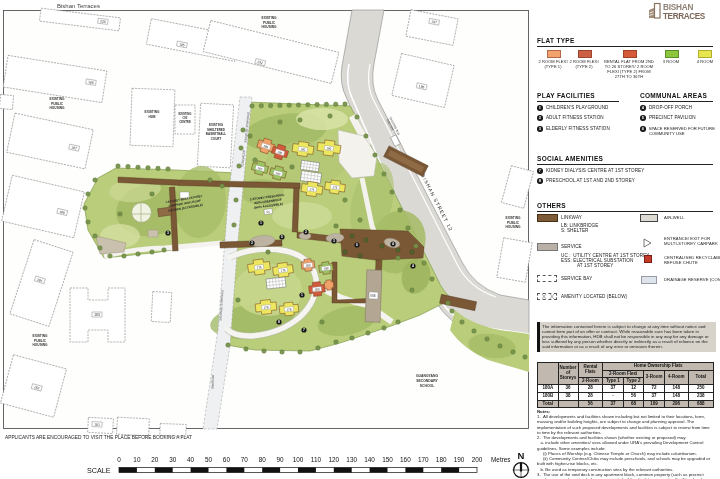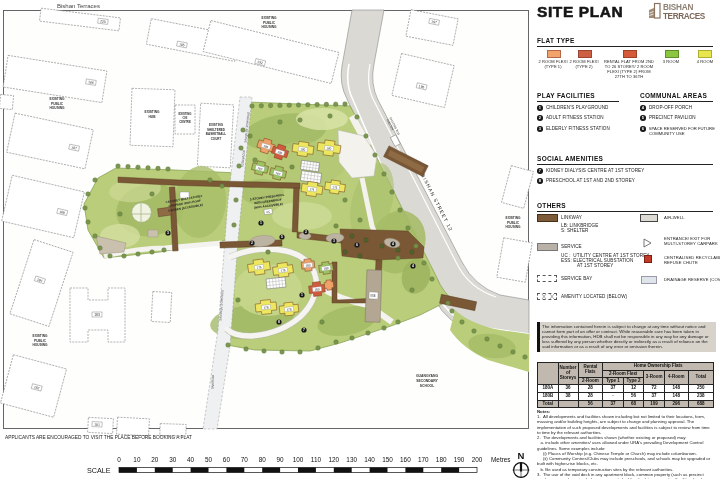--- a/index.html
+++ b/index.html
@@ -558,21 +558,20 @@
 <circle cx="521" cy="470" r="7.4" fill="none" stroke="#111" stroke-width="1.2"></circle>
 <path d="M512.5,470 L529.5,470" stroke="#111" stroke-width="0.6"></path>
 <path d="M521,462.6 L521,477.4" stroke="#111" stroke-width="0.6"></path>
 <rect x="519.9" y="463" width="2.2" height="8.5" fill="#111"></rect>
 </g>
 </svg>
 </div>
 
 <div class="abs" style="left:537px;top:0;width:177px;height:479px;">
 
-  <div class="abs" style="left:0;top:3px;font-size:15.5px;font-weight:bold;letter-spacing:.6px;color:#151515;-webkit-text-stroke:0.55px #151515;">SITE PLAN</div>
 
   <div class="abs" style="left:104px;top:2px;width:72px;height:18px;">
     <svg width="72" height="18" viewBox="0 0 72 18">
       <path d="M8 16 L8 8 L13 6 L13 16 Z" fill="#a08c76"></path>
       <rect x="13.5" y="1.5" width="5.5" height="14.5" fill="none" stroke="#8a7460" stroke-width="1.2"></rect>
       <path d="M8.5 11 L12.5 9.5 M8.5 13.5 L12.5 12" stroke="#fff" stroke-width=".8"></path>
       <text x="22" y="8.3" font-size="8.2" font-weight="bold" fill="#8d8174" letter-spacing="-0.2">BISHAN</text>
       <text x="22" y="16.6" font-size="8.2" font-weight="bold" fill="#7b685a" letter-spacing="-0.4">TERRACES</text>
     </svg>
   </div>

